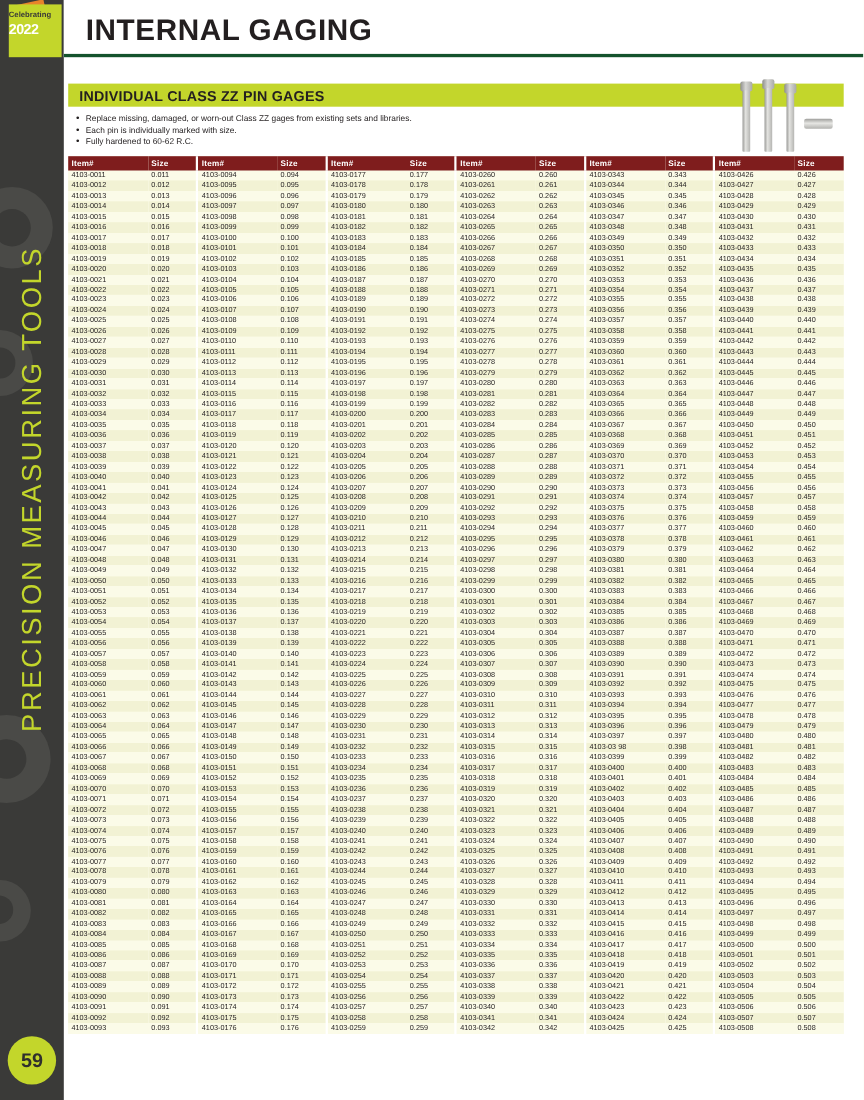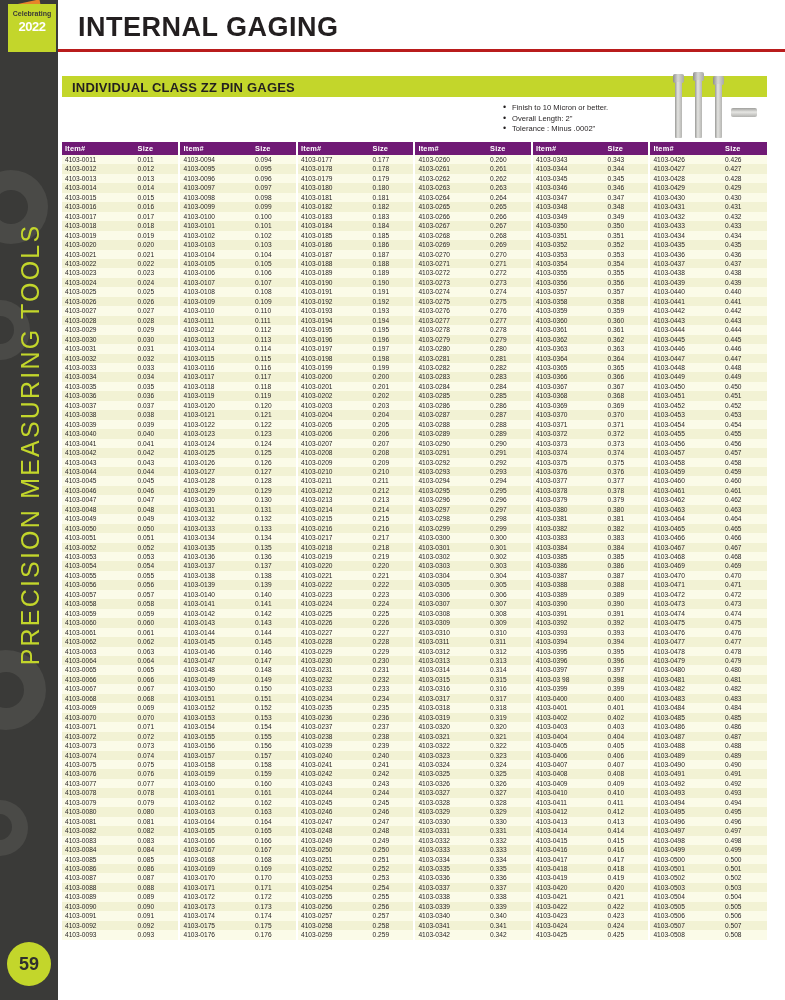--- a/index.html
+++ b/index.html
@@ -62,40 +62,39 @@
     font-size: 18px;
     font-weight: bold;
     display: flex; align-items: center; justify-content: center;
   }
   
   .header {
     position: absolute;
     left: 58px; top: 0;
     width: 727px; height: 52px;
     background: #ffffff;
-    border-bottom: 3px solid #b91c1c;
+    border-bottom: 3px solid #14532d;
   }
   .header h1 {
     margin: 0;
     position: absolute;
     left: 20px; top: 12px;
     font-size: 27px;
     font-weight: bold;
     letter-spacing: 0.5px;
     color: #231f20;
   }
   .celebrate-badge {
     position: absolute;
     left: 8px; top: 4px;
     width: 48px; height: 48px;
     background: #c3d62b;
     color: #3a3a38;
     font-size: 7px;
     font-weight: bold;
-    text-align: center;
     line-height: 1.1;
     padding-top: 6px;
     z-index: 5;
   }
   .celebrate-badge .yr {
     display: block;
     font-size: 13px;
     letter-spacing: -0.5px;
     color: #ffffff;
     margin-top: 2px;
@@ -172,21 +171,21 @@
     left: 62px; top: 142px;
     width: 705px;
     background: #fbfbe8;
   }
   table.pins {
     border-collapse: collapse;
     width: 705px;
     table-layout: fixed;
   }
   table.pins th {
-    background: #701a75;
+    background: #7f1d1d;
     color: #ffffff;
     font-size: 7.4px;
     font-weight: bold;
     text-align: left;
     padding: 2px 0 2px 3px;
     height: 13px;
     letter-spacing: 0.2px;
   }
   table.pins td {
     font-size: 6.6px;
@@ -230,24 +229,24 @@
   <div class="celebrate-badge">
     <span>Celebrating</span>
     <span class="yr">2022</span>
   </div>
 
   <div class="section-bar">
     <div class="title">INDIVIDUAL CLASS ZZ PIN GAGES</div>
   </div>
 
   <div class="bullets">
-    <ul class="col-b">
-      <li>Finish to 10 Micron or better.</li>
-      <li>Overall Length: 2"</li>
-      <li>Tolerance : Minus .0002"</li>
+    <ul class="col-a">
+      <li>Replace missing, damaged, or worn-out Class ZZ gages from existing sets and libraries.</li>
+      <li>Each pin is individually marked with size.</li>
+      <li>Fully hardened to 60-62 R.C.</li>
     </ul>
     <div class="pin-photo">
       <div class="pin-cap" style="left:20px; top:6px;"></div>
       <div class="pin" style="left:22px; top:14px; height:56px;"></div>
       <div class="pin-cap" style="left:40px; top:4px;"></div>
       <div class="pin" style="left:42px; top:12px; height:58px;"></div>
       <div class="pin-cap" style="left:60px; top:8px;"></div>
       <div class="pin" style="left:62px; top:16px; height:54px;"></div>
       <div class="pin" style="left:78px; top:40px; width:26px; height:9px; border-radius:2px; background:linear-gradient(to bottom,#9f9f9c,#e6e6e3 45%,#b2b2af);"></div>
     </div>

